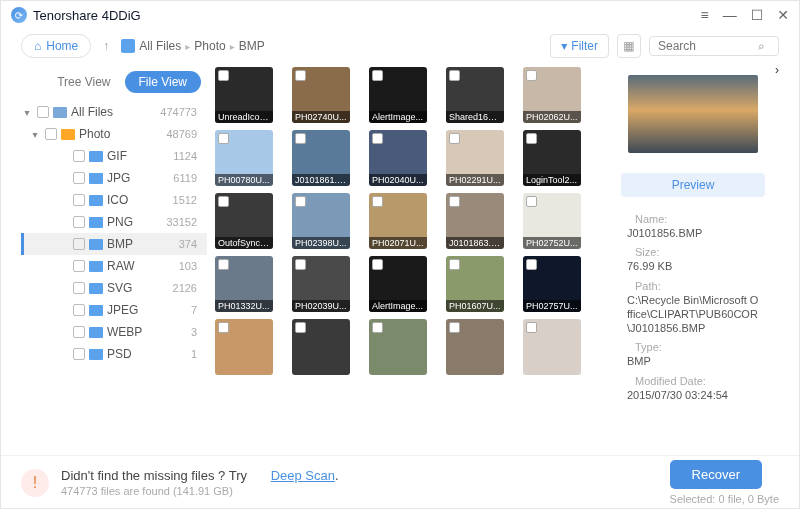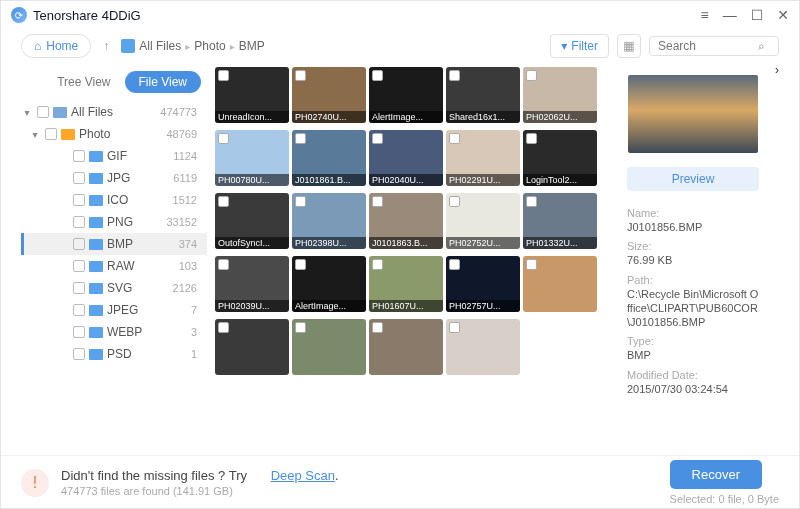--- a/index.html
+++ b/index.html
@@ -32,28 +32,28 @@
 .tree-row .ficon.all { background: #7aa8d8; }
 .tree-row .ficon.photo { background: #ffa726; }
 .tree-row .label { flex: 1; color: #555; }
 .tree-row .count { color: #aaa; font-size: 11px; margin-right: 6px; }
 .tree-row.indent1 { padding-left: 8px; }
 .tree-row.indent2 { padding-left: 36px; }
 .tree-row.selected { background: #f0f0f0; position: relative; }
 .tree-row.selected::before { content:""; position:absolute; left:0; top:0; bottom:0; width:3px; background:#4a90e2; }
 .grid { flex: 1; overflow-y: auto; display: flex; flex-wrap: wrap; gap: 7px; align-content: flex-start; padding-top: 4px; }
 .thumb { width: 70px; display: flex; flex-direction: column; }
-.thumb .img { width: 74px; height: 56px; background: #888; border-radius: 3px; position: relative; overflow: hidden; }
+.thumb .img { width: 58px; height: 56px; background: #888; border-radius: 3px; position: relative; overflow: hidden; }
 .thumb .img .cb { position: absolute; top: 3px; left: 3px; width: 11px; height: 11px; background: #fff; border: 1px solid #aaa; border-radius: 2px; }
 .thumb .img .overlay { position: absolute; bottom: 0; left: 0; right: 0; background: rgba(0,0,0,0.55); color: #fff; font-size: 9px; padding: 1px 3px; white-space: nowrap; overflow: hidden; text-overflow: ellipsis; }
 .preview { width: 148px; flex-shrink: 0; padding-top: 4px; display: flex; flex-direction: column; border-radius: 4px; }
 .preview .pimg { width: 130px; height: 78px; margin: 8px auto 8px; background: linear-gradient(180deg,#5a6b7a 0%,#d9a866 45%,#3d4956 100%); border-radius: 2px; }
-.preview .pbtn { display: block; width: 132px; margin: 6px auto 10px; padding: 5px 0; text-align: center; background: #e8f0fb; color: #4a90e2; border-radius: 4px; font-size: 12px; }
+.preview .pbtn { display: block; width: 144px; margin: 12px auto 10px; padding: 5px 0; text-align: center; background: #e8f0fb; color: #4a90e2; border-radius: 4px; font-size: 12px; }
 .preview .meta { font-size: 11px; padding: 0 8px; flex: 1; overflow: hidden; }
-.preview .meta .mlabel { color: #aaa; margin-top: 6px; }
+.preview .meta .mlabel { color: #aaa; margin-top: 6px; margin-left: 8px; }
 .preview .meta .mval { color: #555; margin-top: 1px; word-break: break-all; line-height: 1.3; }
 .footer { height: 54px; display: flex; align-items: center; padding: 0 20px; border-top: 1px solid #f0f0f0; }
 .footer .warn { width: 28px; height: 28px; border-radius: 50%; background: #fdecea; color: #e67f3c; display: flex; align-items: center; justify-content: center; font-size: 16px; margin-right: 12px; }
 .footer .ftext .line1 { font-size: 13px; color: #444; }
 .footer .ftext .line1 .link { color: #4a90e2; text-decoration: underline; padding-left: 20px; }
 .footer .ftext .line2 { font-size: 11px; color: #aaa; margin-top: 2px; }
 .footer .right { margin-left: auto; text-align: left; }
 .footer .recover { background: #4a90e2; color: #fff; padding: 7px 22px; border-radius: 5px; font-size: 13px; display: inline-block; }
 .footer .selinfo { font-size: 11px; color: #aaa; margin-top: 4px; }
 ::-webkit-scrollbar { width: 6px; }
@@ -263,20 +263,26 @@
           <div class="overlay">OutofSyncI...</div>
         </div>
       </div>
       <div class="thumb">
         <div class="img" style="background:#7a9ab8">
           <span class="cb"></span>
           <div class="overlay">PH02398U...</div>
         </div>
       </div>
       <div class="thumb">
+        <div class="img" style="background:#b89a6a">
+          <span class="cb"></span>
+          <div class="overlay">PH02071U...</div>
+        </div>
+      </div>
+      <div class="thumb">
         <div class="img" style="background:#9a8a7a">
           <span class="cb"></span>
           <div class="overlay">J0101863.B...</div>
         </div>
       </div>
       <div class="thumb">
         <div class="img" style="background:#e8e8e0">
           <span class="cb"></span>
           <div class="overlay">PH02752U...</div>
         </div>

